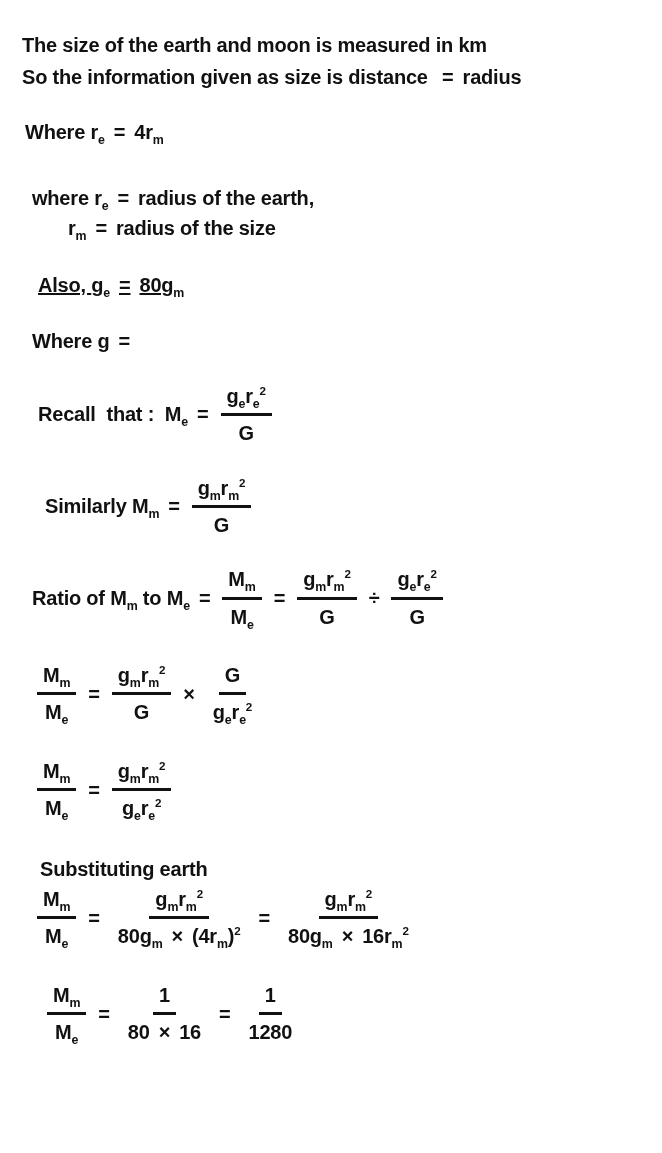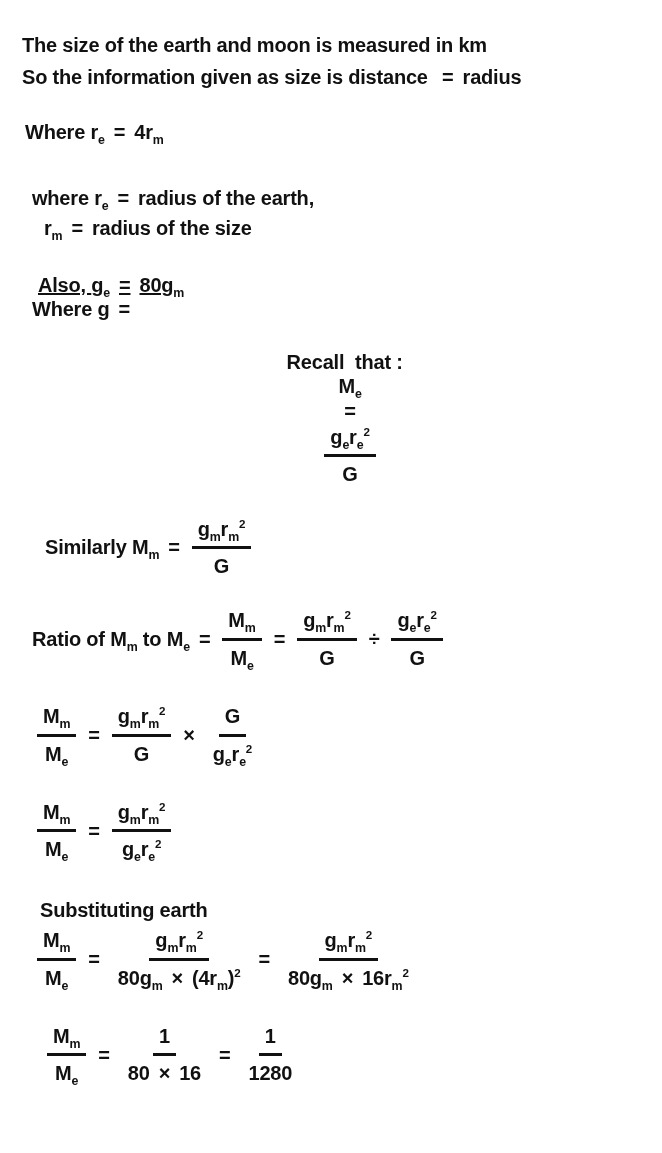--- a/index.html
+++ b/index.html
@@ -45,24 +45,24 @@
 </style>
 </head>
 <body style="background: rgb(255, 255, 255); color: rgb(17, 17, 17);">
 
 <main>
   <div id="lines-root">
       <div class="line" style="margin-top: 33px; margin-left: 22px;"><span class="txt">The size of the earth and moon is measured in km</span></div>
       <div class="line" style="margin-top: 8px; margin-left: 22px;"><span class="txt">So the information given as size is distance </span><span class="op">=</span><span class="txt">radius</span></div>
       <div class="line" style="margin-top: 30px; margin-left: 25px;"><span class="txt">Where </span><span class="vtok">r<sub>e</sub></span><span class="op">=</span><span class="vtok">4r<sub>m</sub></span></div>
       <div class="line" style="margin-top: 42px; margin-left: 32px;"><span class="txt">where </span><span class="vtok">r<sub>e</sub></span><span class="op">=</span><span class="txt">radius of the earth,</span></div>
-      <div class="line" style="margin-top: 5px; margin-left: 44px;"><span class="vtok">r<sub>m</sub></span><span class="op">=</span><span class="txt">radius of the size</span></div>
+      <div class="line" style="margin-top: 5px; margin-left: 68px;"><span class="vtok">r<sub>m</sub></span><span class="op">=</span><span class="txt">radius of the size</span></div>
       <div class="line" style="margin-top: 33px; margin-left: 38px; text-decoration: underline;"><span class="txt">Also, </span><span class="vtok">g<sub>e</sub></span><span class="op">=</span><span class="vtok">80g<sub>m</sub></span></div>
-      <div class="line" style="margin-left: 32px;"><span class="txt">Where g</span><span class="op">=</span></div>
-      <div class="line" style="margin-top: 28px; margin-left: 38px; flex-direction: column;"><span class="txt">Recall  that :  </span><span class="vtok">M<sub>e</sub></span><span class="op">=</span><span class="frac"><span class="num"><span class="vtok">g<sub>e</sub></span><span class="vtok">r<sub>e</sub><sup>2</sup></span></span><span class="den"><span class="txt">G</span></span></span></div>
+      <div class="line" style="margin-top: 32px; margin-left: 32px;"><span class="txt">Where g</span><span class="op">=</span></div>
+      <div class="line" style="margin-top: 28px; margin-left: 38px;"><span class="txt">Recall  that :  </span><span class="vtok">M<sub>e</sub></span><span class="op">=</span><span class="frac"><span class="num"><span class="vtok">g<sub>e</sub></span><span class="vtok">r<sub>e</sub><sup>2</sup></span></span><span class="den"><span class="txt">G</span></span></span></div>
       <div class="line" style="margin-top: 26px; margin-left: 45px;"><span class="txt">Similarly </span><span class="vtok">M<sub>m</sub></span><span class="op">=</span><span class="frac"><span class="num"><span class="vtok">g<sub>m</sub></span><span class="vtok">r<sub>m</sub><sup>2</sup></span></span><span class="den"><span class="txt">G</span></span></span></div>
       <div class="line" style="margin-top: 26px; margin-left: 32px;"><span class="txt">Ratio of </span><span class="vtok">M<sub>m</sub></span><span class="txt"> to </span><span class="vtok">M<sub>e</sub></span><span class="op">=</span><span class="frac"><span class="num"><span class="vtok">M<sub>m</sub></span></span><span class="den"><span class="vtok">M<sub>e</sub></span></span></span><span class="op">=</span><span class="frac"><span class="num"><span class="vtok">g<sub>m</sub></span><span class="vtok">r<sub>m</sub><sup>2</sup></span></span><span class="den"><span class="txt">G</span></span></span><span class="op">÷</span><span class="frac"><span class="num"><span class="vtok">g<sub>e</sub></span><span class="vtok">r<sub>e</sub><sup>2</sup></span></span><span class="den"><span class="txt">G</span></span></span></div>
       <div class="line" style="margin-top: 30px; margin-left: 34px;"><span class="frac"><span class="num"><span class="vtok">M<sub>m</sub></span></span><span class="den"><span class="vtok">M<sub>e</sub></span></span></span><span class="op">=</span><span class="frac"><span class="num"><span class="vtok">g<sub>m</sub></span><span class="vtok">r<sub>m</sub><sup>2</sup></span></span><span class="den"><span class="txt">G</span></span></span><span class="op">×</span><span class="frac"><span class="num"><span class="txt">G</span></span><span class="den"><span class="vtok">g<sub>e</sub></span><span class="vtok">r<sub>e</sub><sup>2</sup></span></span></span></div>
       <div class="line" style="margin-top: 30px; margin-left: 34px;"><span class="frac"><span class="num"><span class="vtok">M<sub>m</sub></span></span><span class="den"><span class="vtok">M<sub>e</sub></span></span></span><span class="op">=</span><span class="frac"><span class="num"><span class="vtok">g<sub>m</sub></span><span class="vtok">r<sub>m</sub><sup>2</sup></span></span><span class="den"><span class="vtok">g<sub>e</sub></span><span class="vtok">r<sub>e</sub><sup>2</sup></span></span></span></div>
       <div class="line" style="margin-top: 34px; margin-left: 40px;"><span class="txt">Substituting earth</span></div>
       <div class="line" style="margin-top: 4px; margin-left: 34px;"><span class="frac"><span class="num"><span class="vtok">M<sub>m</sub></span></span><span class="den"><span class="vtok">M<sub>e</sub></span></span></span><span class="op">=</span><span class="frac"><span class="num"><span class="vtok">g<sub>m</sub></span><span class="vtok">r<sub>m</sub><sup>2</sup></span></span><span class="den"><span class="vtok">80g<sub>m</sub></span><span class="op">×</span><span class="vtok">(4r<sub>m</sub></span><span class="vtok">)<sup>2</sup></span></span></span><span class="op">=</span><span class="frac"><span class="num"><span class="vtok">g<sub>m</sub></span><span class="vtok">r<sub>m</sub><sup>2</sup></span></span><span class="den"><span class="vtok">80g<sub>m</sub></span><span class="op">×</span><span class="vtok">16r<sub>m</sub><sup>2</sup></span></span></span></div>
       <div class="line" style="margin-top: 30px; margin-left: 44px;"><span class="frac"><span class="num"><span class="vtok">M<sub>m</sub></span></span><span class="den"><span class="vtok">M<sub>e</sub></span></span></span><span class="op">=</span><span class="frac"><span class="num"><span class="txt">1</span></span><span class="den"><span class="txt">80</span><span class="op">×</span><span class="txt">16</span></span></span><span class="op">=</span><span class="frac"><span class="num"><span class="txt">1</span></span><span class="den"><span class="txt">1280</span></span></span></div>
     </div>
 
 </main>

